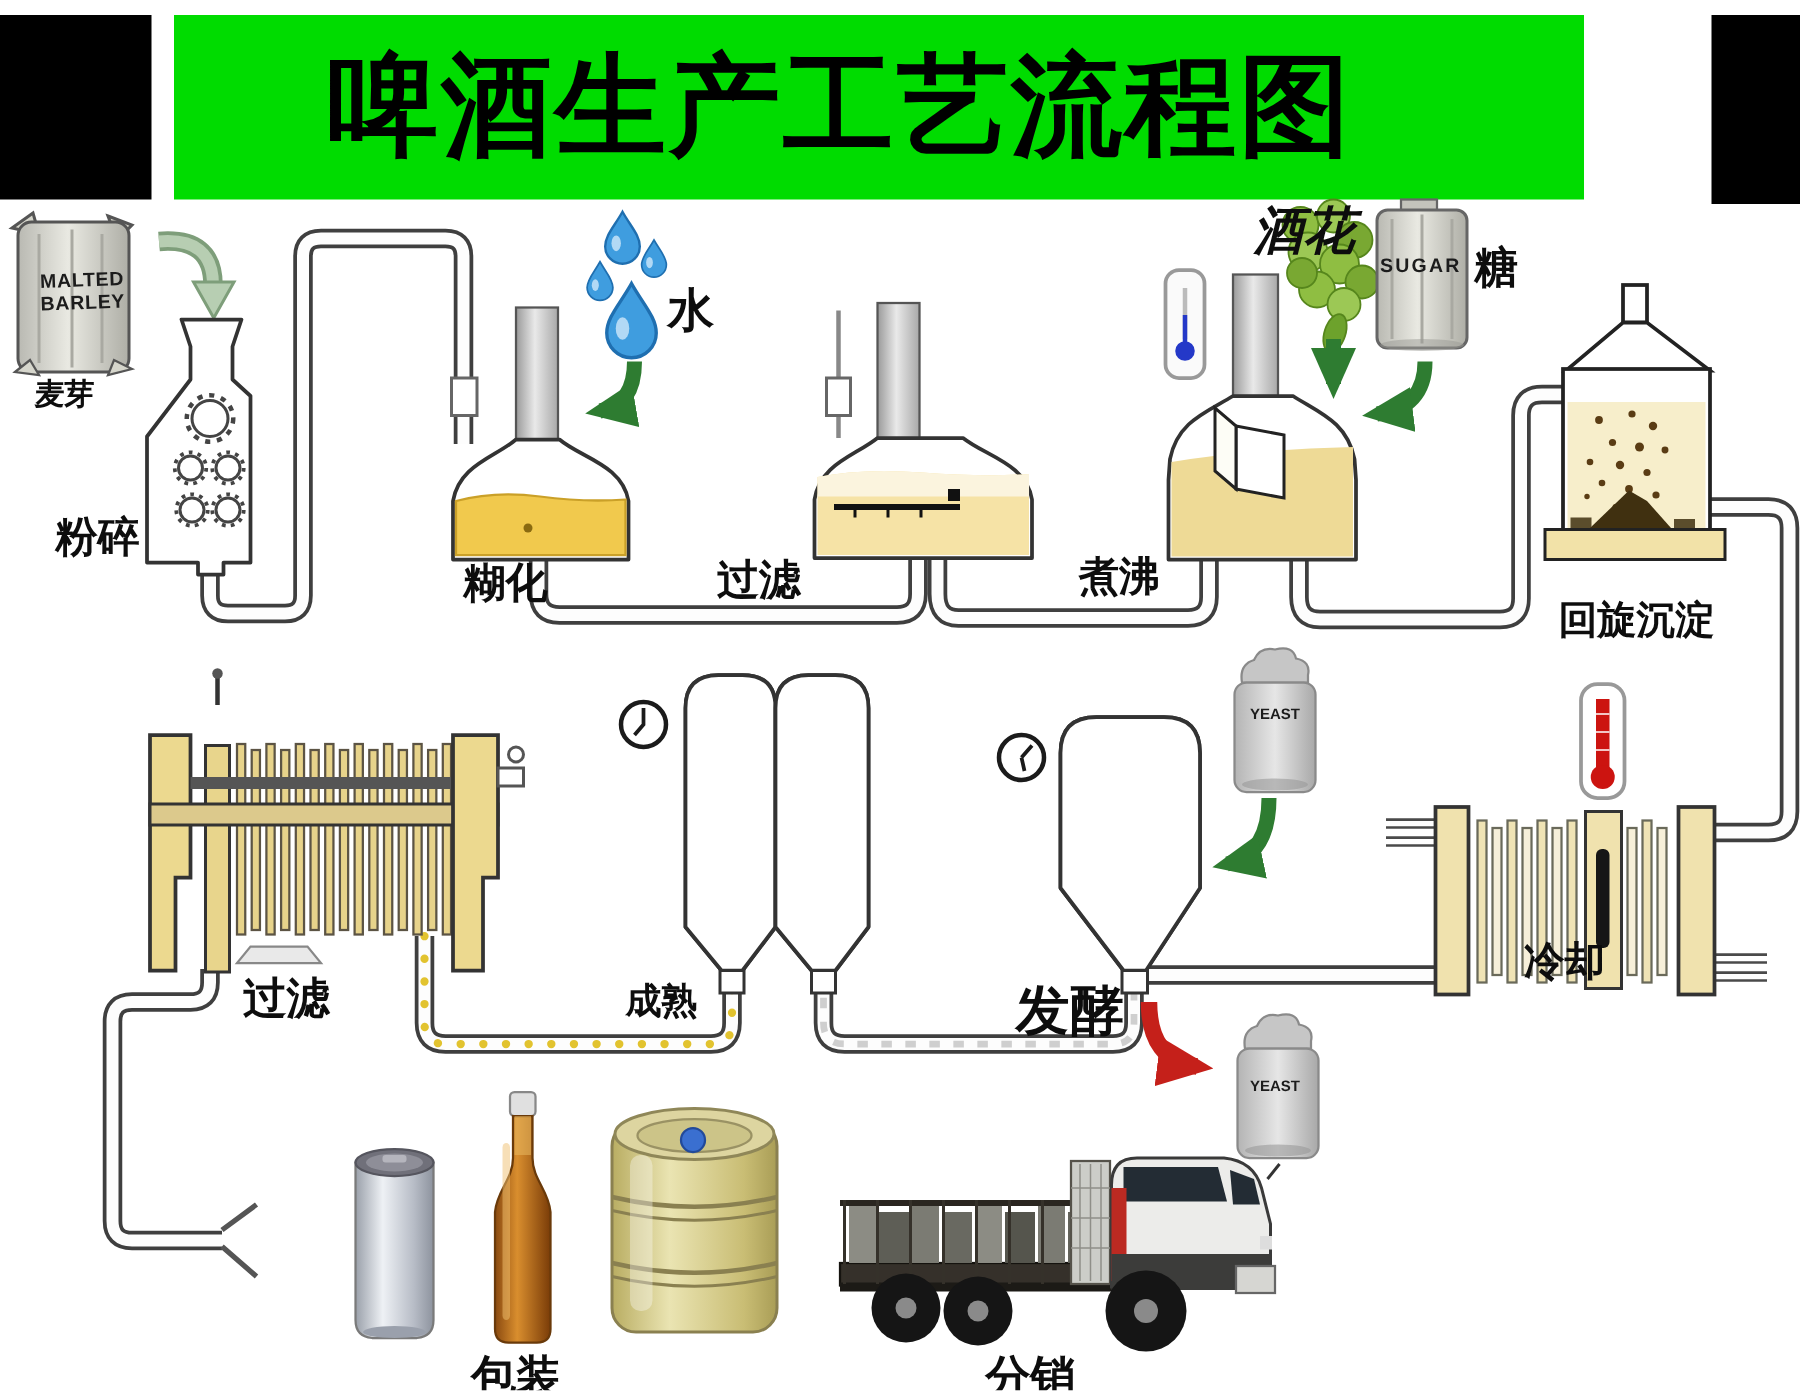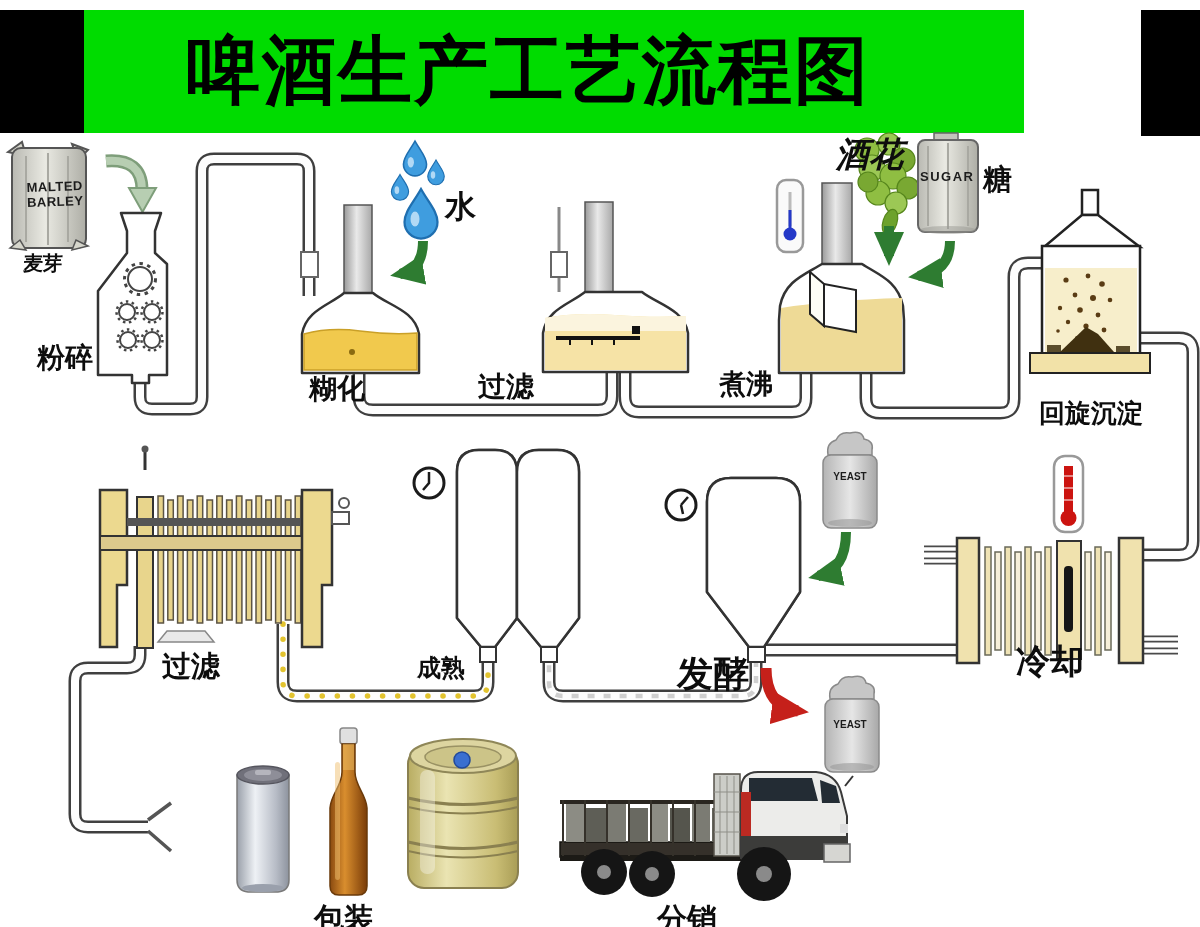--- a/index.html
+++ b/index.html
@@ -1,20 +1,20 @@
 <!DOCTYPE html>
 <html><head>
 <meta charset="utf-8">
 <style>
   html,body{margin:0;padding:0;background:#fff;}
   .page{position:relative;width:1200px;height:927px;background:#ffffff;overflow:hidden;
         font-family:"Liberation Sans",sans-serif;}
   .banner{position:absolute;left:0;top:10px;width:1200px;height:123px;}
   .banner-black-left{position:absolute;left:0;top:0;width:101px;height:123px;background:#000;}
-  .banner-green{position:absolute;left:84px;top:0;width:940px;height:123px;background:#00dc00;
+  .banner-green{position:absolute;left:116px;top:0;width:940px;height:123px;background:#00dc00;
         display:flex;align-items:center;justify-content:center;}
   .banner-black-right{position:absolute;left:1141px;top:0;width:59px;height:126px;background:#000;}
   .page-title{margin:0;padding-right:52px;font-size:74px;font-weight:bold;color:#000;
         font-family:"Liberation Serif",serif;letter-spacing:2px;white-space:nowrap;}
   svg.canvas{position:absolute;left:0;top:0;}
   .lbl{position:absolute;color:#0d0d0d;font-weight:bold;line-height:1.05;white-space:pre-line;}
   .bagtext{position:absolute;font-weight:bold;color:#1c1c1c;white-space:pre-line;text-align:center;line-height:1.15;}
   
   .po{fill:none;stroke:#3f3f3f;stroke-width:13;}
   .pi{fill:none;stroke:#fdfdfd;stroke-width:8;}
@@ -412,21 +412,21 @@
   <div class="lbl" style="left:445px;top:191px;font-size:31px;">水</div>
   <div class="lbl" style="left:287px;top:374px;font-size:28px;margin-left:22px;">糊化</div>
   <div class="lbl" style="left:478px;top:372px;font-size:28px;">过滤</div>
   <div class="lbl" style="left:835px;top:137px;font-size:34px;font-style:italic;">酒花</div>
   <div class="lbl" style="left:983px;top:164px;font-size:29px;">糖</div>
   <div class="lbl" style="left:719px;top:370px;font-size:27px;">煮沸</div>
   <div class="lbl" style="left:1039px;top: 400px;font-size:26px;">回旋沉淀</div>
   <div class="lbl" style="left:162px;top:651px;font-size:29px;">过滤</div>
   <div class="lbl" style="left:417px;top:655px;font-size:24px;">成熟</div>
   <div class="lbl" style="left:677px;top:655px;font-size:36px;">发酵</div>
-  <div class="lbl" style="left:1016px;top:644px;font-size:34px;">冷却</div>
+  <div class="lbl" style="left:1016px;top:627px;font-size:27px;">冷却</div>
   <div class="lbl" style="left:314px;top:903px;font-size:30px;">包装</div>
   <div class="lbl" style="left:657px;top:903px;font-size:30px;">分销</div>
 
   <div class="bagtext" style="left:25px;top:180px;width:60px;font-size:13px;letter-spacing:0.5px;transform:rotate(-2deg);">MALTED
 BARLEY</div>
   <div class="bagtext" style="left:920px;top:170px;width:40px;font-size:13px;letter-spacing:1.5px;">SUGAR</div>
   <div class="bagtext" style="left:830px;top:471px;width:40px;font-size:10px;">YEAST</div>
   <div class="bagtext" style="left:830px;top:719px;width:40px;font-size:10px;">YEAST</div>
 
 </div>

